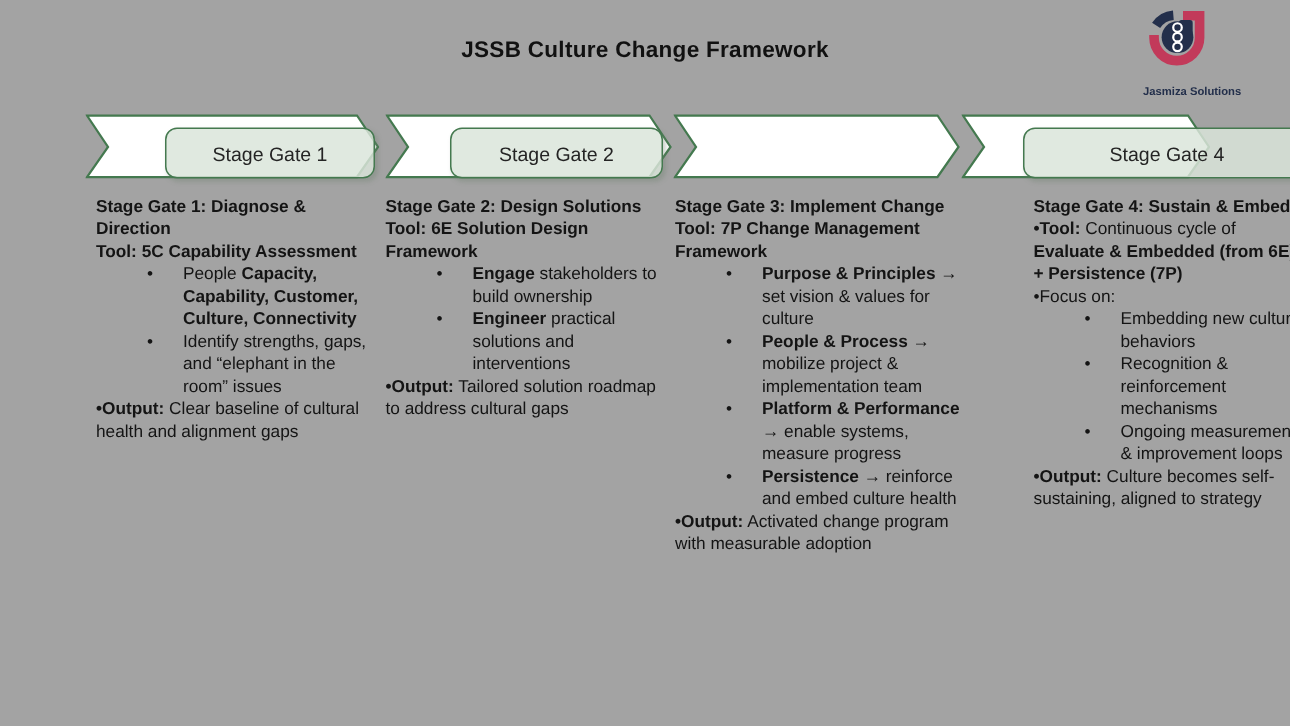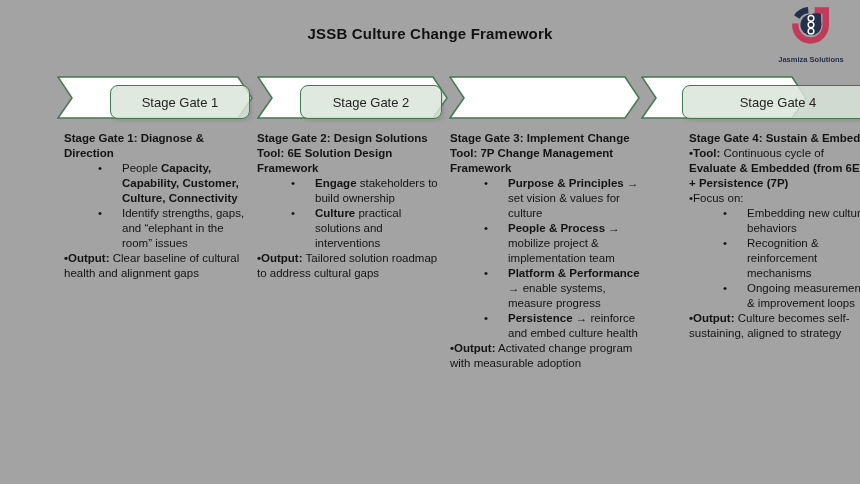--- a/index.html
+++ b/index.html
@@ -5,21 +5,21 @@
   html,body{margin:0;padding:0;background:#fff;}
   #slide{
     position:relative;width:860px;height:484px;background:#a3a3a3;overflow:hidden;
     font-family:"Liberation Sans","DejaVu Sans",sans-serif;color:#141414;
   }
   .title{
     position:absolute;top:25px;left:0;width:860px;text-align:center;
     font-size:15px;font-weight:700;letter-spacing:.2px;color:#111;
   }
   
-  .logo{position:absolute;top:5px;right:12px;width:74px;text-align:center;}
+  .logo{position:absolute;top:5px;right:24px;width:74px;}
   .logo-caption{font-size:7.5px;font-weight:700;color:#232f4b;margin-top:0px;}
   
   .band{position:absolute;top:76px;left:0;width:860px;height:50px;}
   .chev{position:absolute;top:0;height:44px;}
   .gatebox{
     position:absolute;top:9px;height:34px;box-sizing:border-box;
     border:1.5px solid #44794f;border-radius:8px;
     background:rgba(218,229,218,0.84);
     box-shadow:1.5px 2px 3px rgba(110,130,110,0.35);
     display:flex;align-items:center;justify-content:center;
@@ -72,30 +72,31 @@
     <div class="gatebox" style="left:300px;width:142px">
       <span>Stage Gate 2</span>
     </div>
     <div class="gatebox" style="left:682px;width:192px">
       <span>Stage Gate 4</span>
     </div>
   </div>
 
   <div class="col" style="left:64px;width:184px">
     <p class="p"><span class="b">Stage Gate 1: Diagnose &amp; Direction</span></p>
+    <p class="p"><span class="b">Tool: 5C Capability Assessment</span></p>
     <div class="li"><span><span>People </span><span class="b">Capacity, Capability, Customer, Culture, Connectivity</span></span></div>
     <div class="li"><span><span>Identify strengths, gaps, and “elephant in the room” issues</span></span></div>
     <p class="p"><span class="b">•Output:</span><span> Clear baseline of cultural health and alignment gaps</span></p>
   </div>
 
   <div class="col" style="left:257px;width:186px">
     <p class="p"><span class="b">Stage Gate 2: Design Solutions</span></p>
     <p class="p"><span class="b">Tool: 6E Solution Design Framework</span></p>
     <div class="li"><span><span class="b">Engage</span><span> stakeholders to build ownership</span></span></div>
-    <div class="li"><span><span class="b">Culture</span><span> practical solutions and interventions</span></span></div>
+    <div class="li"><span><span class="b">Engineer</span><span> practical solutions and interventions</span></span></div>
     <p class="p"><span class="b">•Output:</span><span> Tailored solution roadmap to address cultural gaps</span></p>
   </div>
 
   <div class="col" style="left:450px;width:190px">
     <p class="p"><span class="b">Stage Gate 3: Implement Change</span></p>
     <p class="p"><span class="b">Tool: 7P Change Management Framework</span></p>
     <div class="li"><span><span class="b">Purpose &amp; Principles</span><span> → set vision &amp; values for culture</span></span></div>
     <div class="li"><span><span class="b">People &amp; Process</span><span> → mobilize project &amp; implementation team</span></span></div>
     <div class="li"><span><span class="b">Platform &amp; Performance</span><span> → enable systems, measure progress</span></span></div>
     <div class="li"><span><span class="b">Persistence</span><span> → reinforce and embed culture health</span></span></div>

